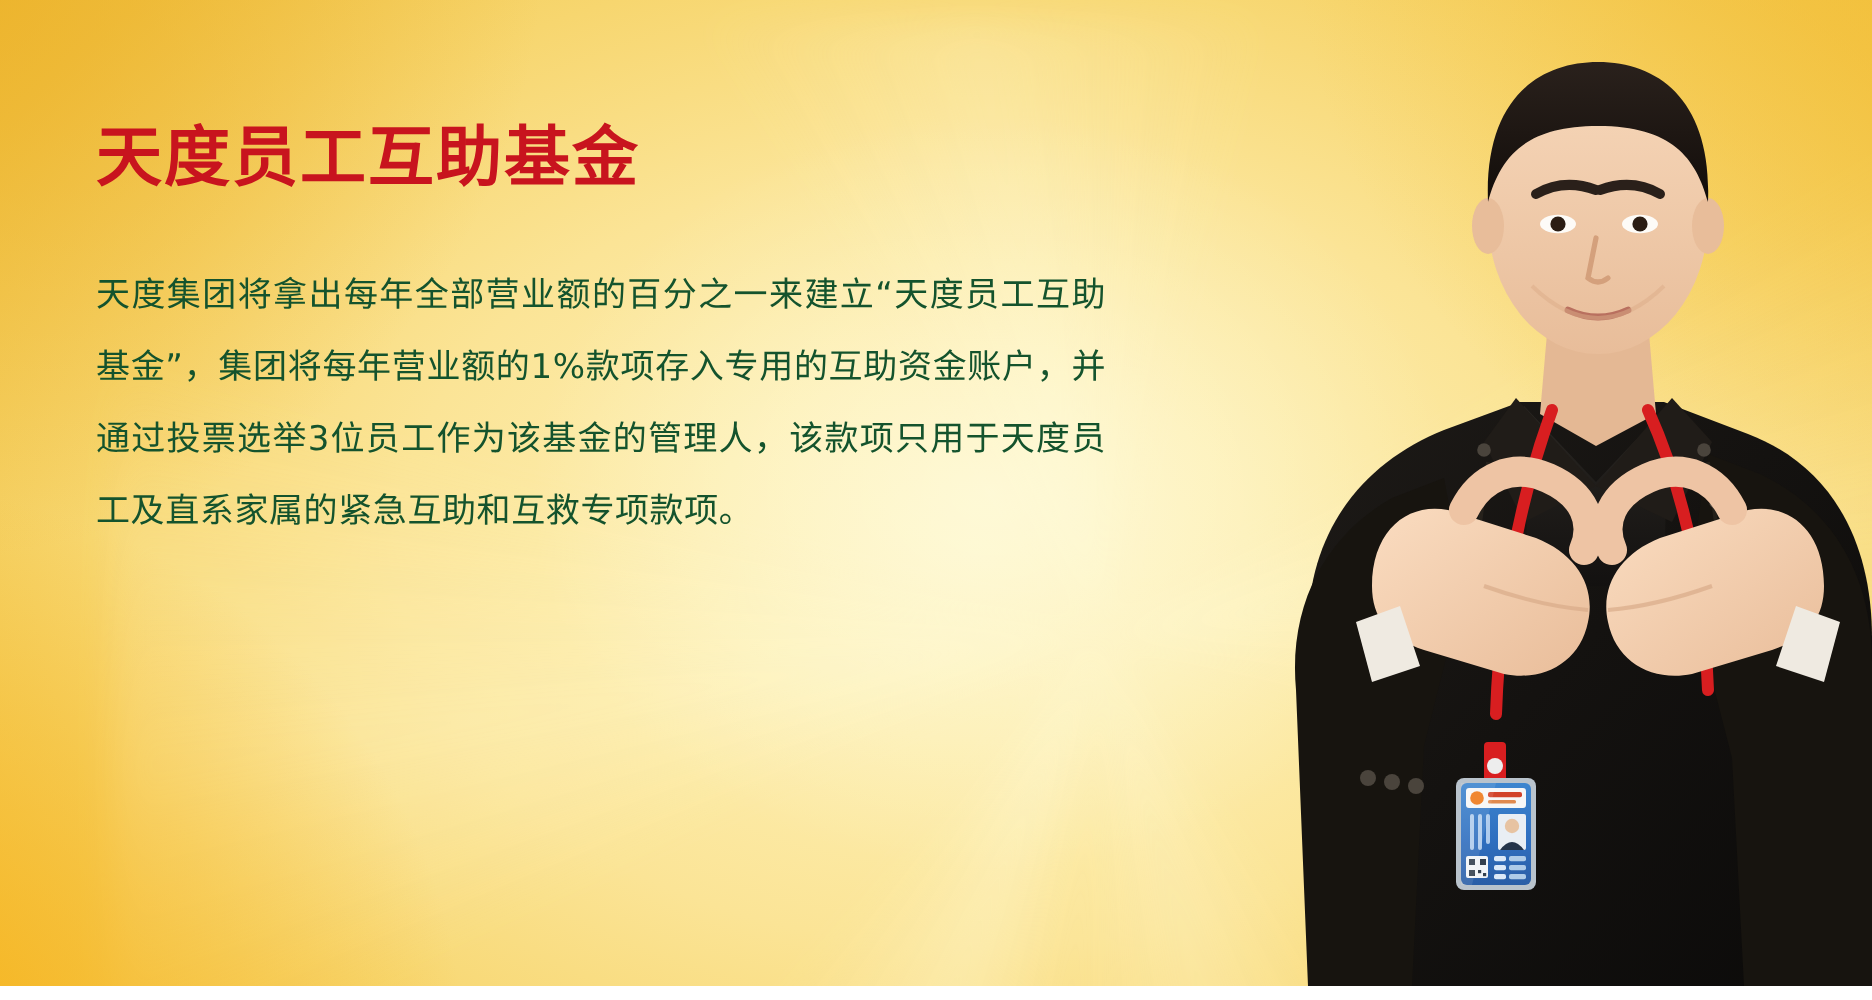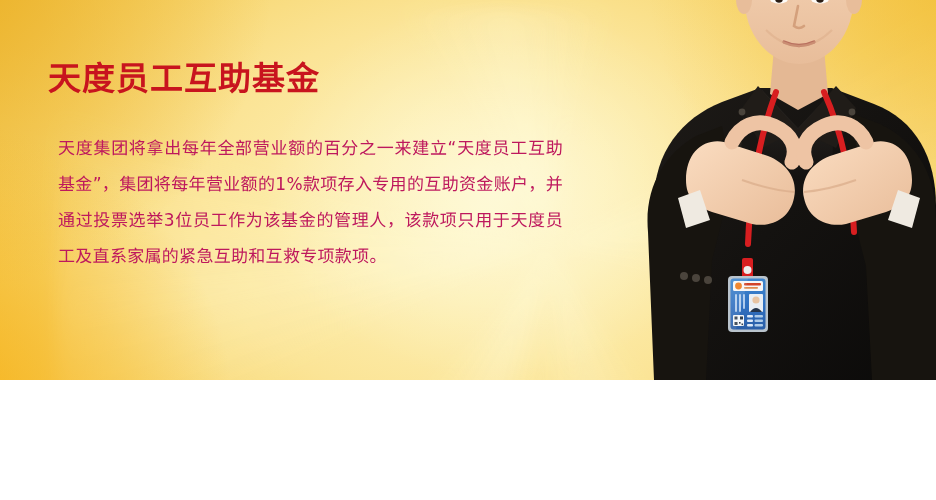--- a/index.html
+++ b/index.html
@@ -5,21 +5,21 @@
 <style>
   html,body{margin:0;padding:0;}
   body{
     background:#ffffff;
     font-family:"DejaVu Sans","Liberation Sans",sans-serif;
   }
 
   .banner{
     position:relative;
     width:936px;
-    height:380px;
+    height:493px;
     overflow:hidden;
     background:#f0c64b;
   }
 
   
   .bg-base{
     position:absolute; inset:0;
     background:
       radial-gradient(ellipse 760px 520px at 52% 56%,
           #fdf3c0 0%,
@@ -82,24 +82,24 @@
   }
   .headline{
     margin:0;
     font-size:33px;
     line-height:1.18;
     font-weight:700;
     color:#c8141e;
     letter-spacing:1px;
   }
   .para{
-    margin:10px;
+    margin:0;
     font-size:17px;
     line-height:36px;
-    color:#be185d;
+    color:#14532d;
     letter-spacing:.3px;
     width:505px;
     text-align:justify;
   }
   .para-1{margin-top:31px;}
   .para-2{margin-top:36px;}
 
   
   .person{
     position:absolute;

